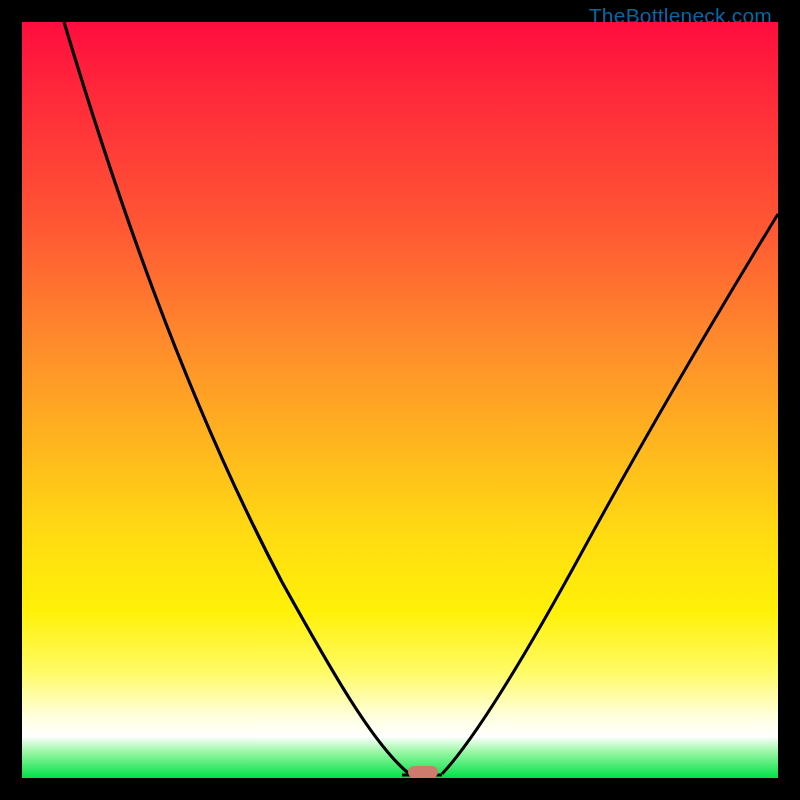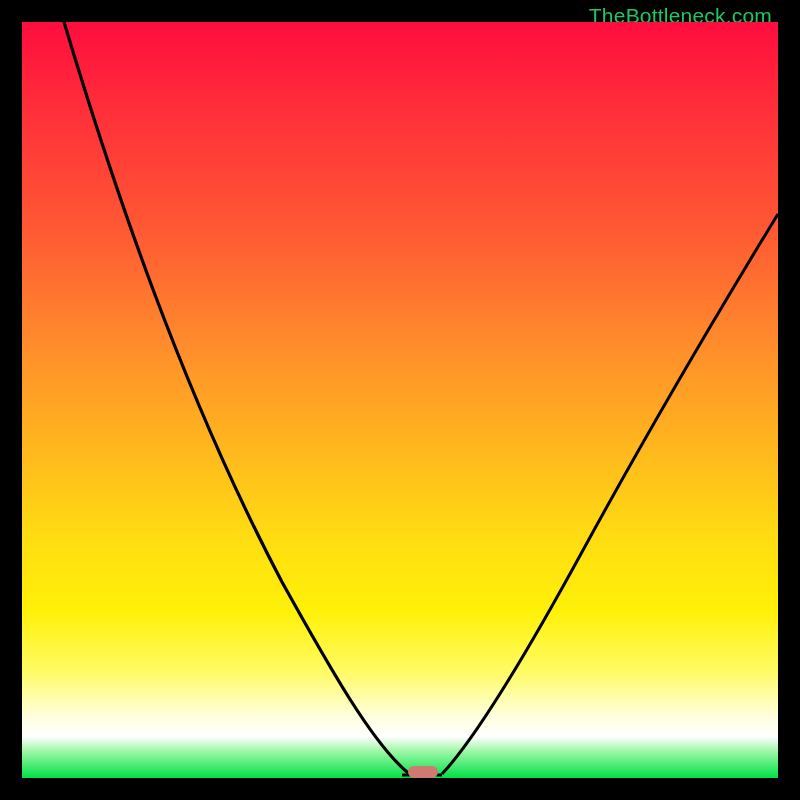--- a/index.html
+++ b/index.html
@@ -39,21 +39,21 @@
       #ffffe0 92%,
       #ffffff 94.5%,
       #9cf7a6 96.5%,
       #00e046 100%
     );
   }
   .watermark {
     position: absolute;
     top: 4px;
     right: 28px;
-    color: #22c55e;
+    color: #0369a1;
     font-size: 21px;
     font-weight: 500;
     letter-spacing: 0.2px;
     user-select: none;
   }
   svg.curve {
     position: absolute;
     left: 0;
     top: 0;
     width: 756px;

